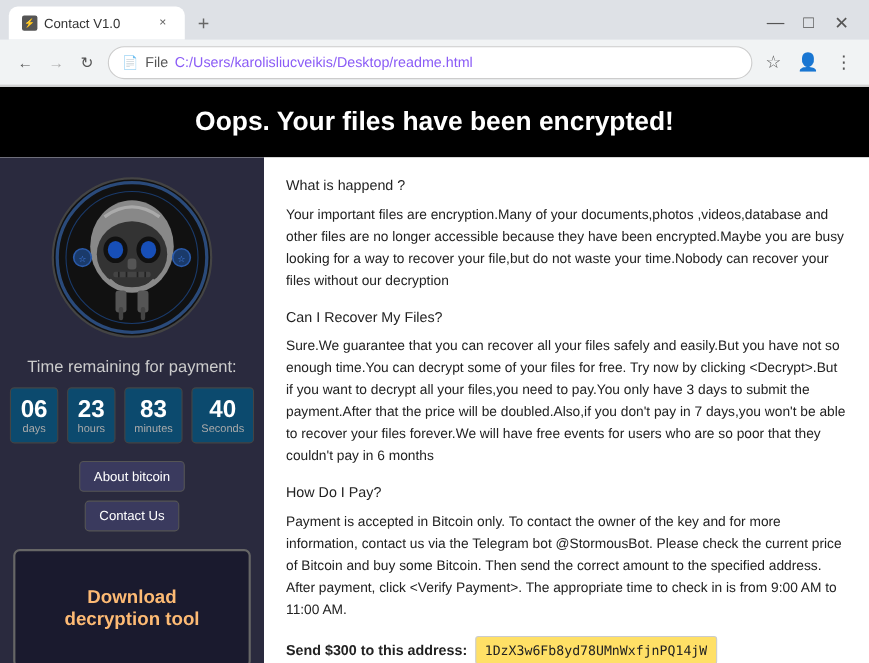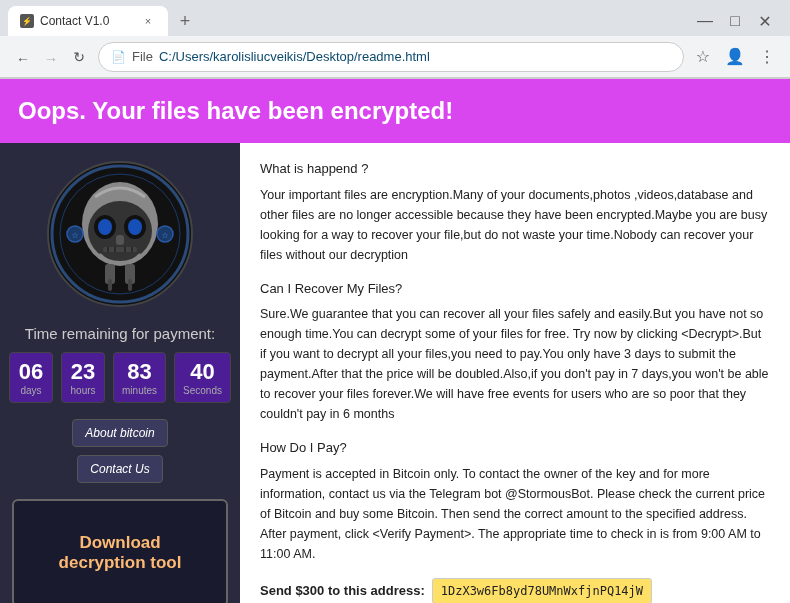--- a/index.html
+++ b/index.html
@@ -64,39 +64,39 @@
       background: #fff;
       border: 1px solid #ccc;
       border-radius: 20px;
       padding: 4px 12px;
       font-size: 13px;
       color: #333;
       gap: 6px;
       height: 30px;
     }
     .address-bar-lock { color: #555; font-size: 12px; }
-    .address-bar-text { color: #0c4a6e; font-size: 13px; flex: 1; }
+    .address-bar-text { color: #8b5cf6; font-size: 13px; flex: 1; }
     .toolbar-icons {
       display: flex; align-items: center; gap: 6px;
     }
     .toolbar-icon {
       width: 26px; height: 26px; display: flex; align-items: center; justify-content: center;
       cursor: pointer; color: #555; font-size: 16px; border-radius: 50%;
     }
 
     
     .page-content {
       background: #fff;
       height: calc(603px - 78px);
       overflow-y: auto;
     }
     .page-header {
-      background: #d946ef;
+      background: #000000;
       color: #fff;
-      text-align: left;
+      text-align: center;
       padding: 18px;
       font-size: 24px;
       font-weight: bold;
     }
     .main-layout {
       display: flex;
       background: #fff;
     }
     .left-panel {
       width: 240px;
@@ -118,21 +118,21 @@
       color: #ccc;
       margin-bottom: 10px;
       text-align: center;
     }
     .timer-boxes {
       display: flex;
       gap: 8px;
       margin-bottom: 16px;
     }
     .timer-box {
-      background: #4c1d95;
+      background: #0c4a6e;
       border: 1px solid #444;
       border-radius: 4px;
       padding: 6px 8px;
       text-align: center;
       min-width: 44px;
     }
     .timer-value {
       font-size: 22px;
       font-weight: bold;
       color: #fff;
@@ -157,21 +157,20 @@
     }
     .action-btn {
       background: #3a3a5e;
       color: #fff;
       border: 1px solid #555;
       border-radius: 4px;
       padding: 6px 12px;
       font-size: 12px;
       cursor: pointer;
       white-space: nowrap;
-      font-style: italic;
     }
     .download-btn {
       background: #1a1a2e;
       color: #fdba74;
       border: 2px solid #666;
       border-radius: 6px;
       padding: 32px 20px;
       font-size: 17px;
       font-weight: bold;
       cursor: pointer;

